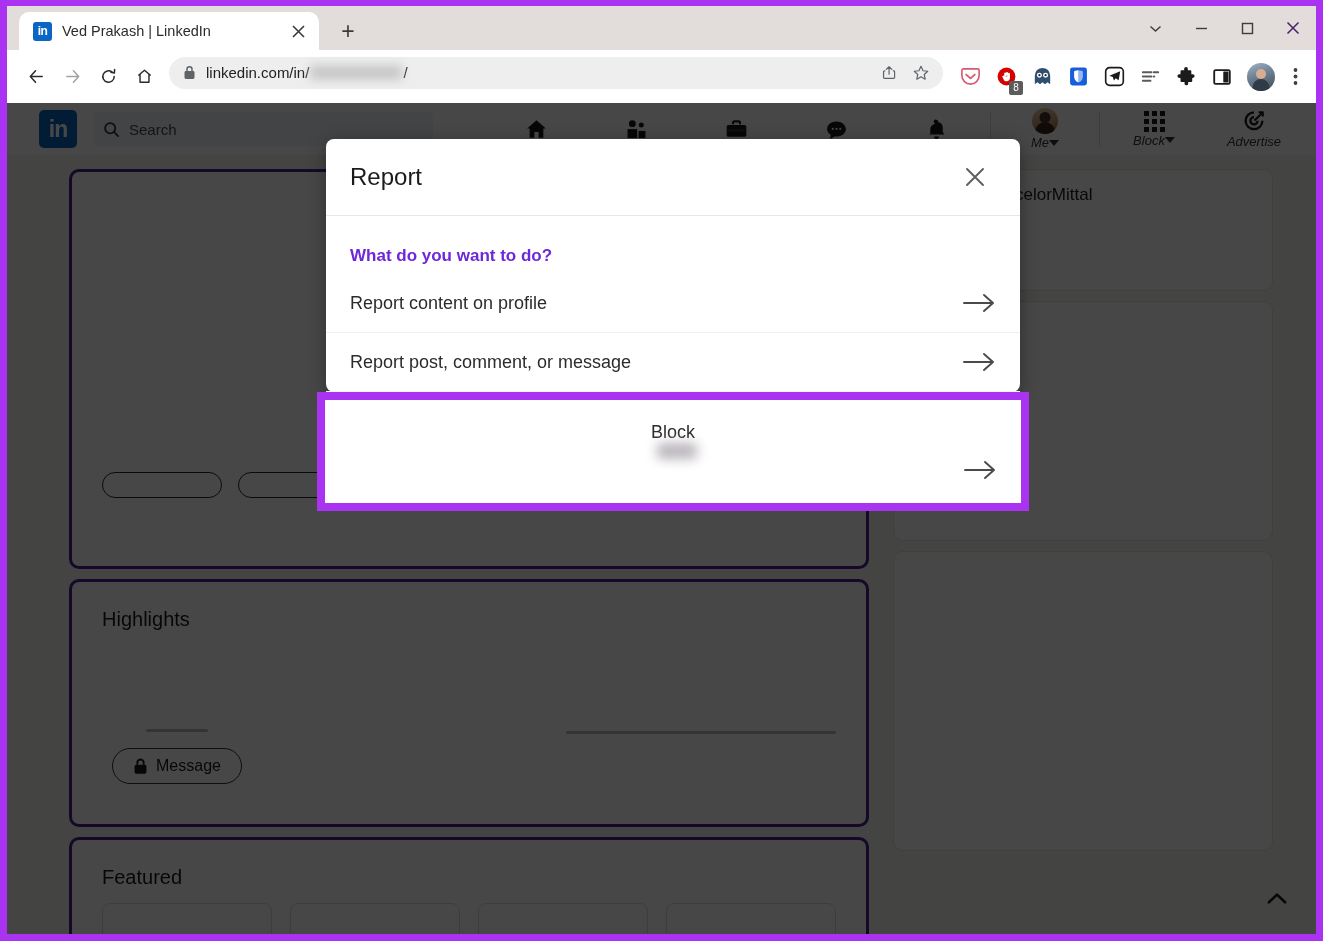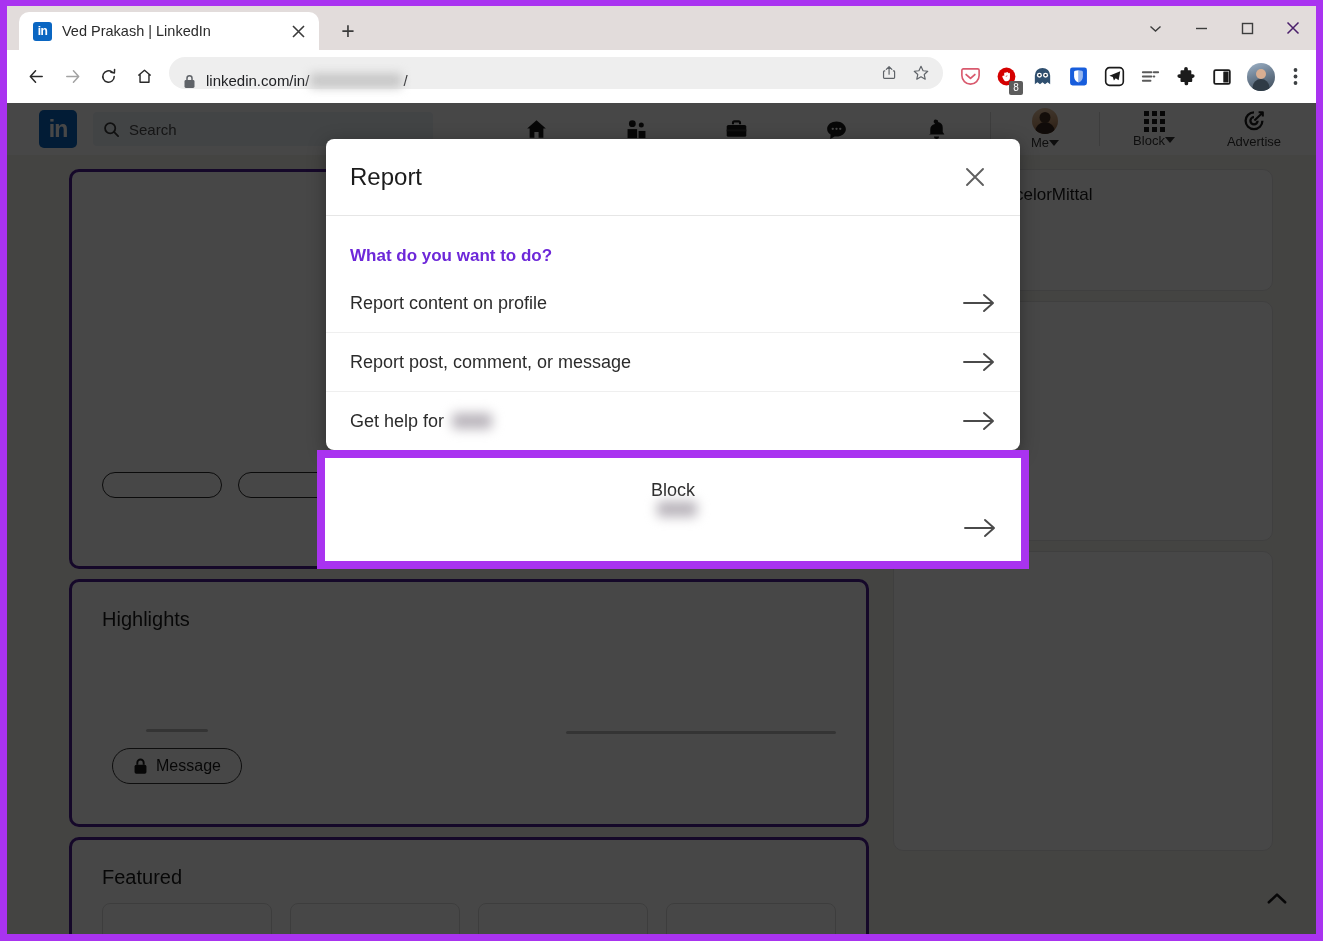--- a/index.html
+++ b/index.html
@@ -88,21 +88,21 @@
   .tbtn {
     width: 34px; height: 34px; flex: none;
     display: flex; align-items: center; justify-content: center;
     border-radius: 50%; color: #3c4043;
   }
   .tbtn.dim { color: #9aa0a6; }
   .omnibox {
     flex: 1 1 auto; height: 32px;
     background: #eeeeee;
     border-radius: 16px;
-    display: flex; align-items: flex-end;
+    display: flex; align-items: center;
     margin: 0 8px 8px 6px;
     padding: 0 6px 0 14px;
     position: relative;
     min-width: 0;
   }
   .lock { flex: none; margin-right: 10px; color: #5f6368; display:flex; }
   .url {
     font-size: 15px; color: #202124; white-space: nowrap;
     display: flex; align-items: center;
   }
@@ -180,21 +180,21 @@
   }
   .li-search span { font-size: 15px; color: #4b4b4b; }
   .li-navitems { margin-left: auto; display: flex; align-items: center; }
   .li-navitem {
     width: 100px; height: 52px;
     display: flex; flex-direction: column;
     align-items: center; justify-content: center;
     color: #1c1c1c; gap: 1px;
   }
   .li-navitem.lbl { width: 100px; }
-  .li-navitem .txt { font-size: 13px; color: #353535; display:flex; align-items:center; }
+  .li-navitem .txt { font-size: 13px; color: #353535; display:flex; align-items:center; font-style:italic;}
   .caret { width:0;height:0;border-left:5px solid transparent;border-right:5px solid transparent;border-top:6px solid #353535;display:inline-block;}
   .li-sep { width: 1px; height: 34px; background: #d9d9d9; margin: 0 4px; }
   .nav-avatar {
     width: 26px; height: 26px; border-radius: 50%;
     background: linear-gradient(170deg,#e8c9a8 0%, #c79a73 55%, #8a6042 100%);
     position: relative; overflow: hidden;
   }
   .nav-avatar::after{
     content:''; position:absolute; left:50%; bottom:0; transform:translateX(-50%);
     width:20px;height:12px;border-radius:10px 10px 0 0; background:#3b2a20;
@@ -628,29 +628,20 @@
 
       <div class="opt">
         <span>Report post, comment, or message</span>
         <span class="arrow">
           <svg width="34" height="22" viewBox="0 0 34 22">
                 <path d="M2 11 H30 M22 3 L31 11 L22 19" stroke="#4a4a4a" stroke-width="1.9" fill="none" stroke-linecap="round" stroke-linejoin="round"></path>
               </svg>
         </span>
       </div>
 
-      <div class="opt" style="border-bottom:none">
-        <span>Get help for</span>
-        <span class="blurname"></span>
-        <span class="arrow">
-          <svg width="34" height="22" viewBox="0 0 34 22">
-                <path d="M2 11 H30 M22 3 L31 11 L22 19" stroke="#4a4a4a" stroke-width="1.9" fill="none" stroke-linecap="round" stroke-linejoin="round"></path>
-              </svg>
-        </span>
-      </div>
 
       <div class="opt-highlight">
         <div class="opt">
           <span>Block</span>
           <span class="blurname"></span>
           <span class="arrow">
             <svg width="34" height="22" viewBox="0 0 34 22">
                   <path d="M2 11 H30 M22 3 L31 11 L22 19" stroke="#4a4a4a" stroke-width="1.9" fill="none" stroke-linecap="round" stroke-linejoin="round"></path>
                 </svg>
           </span>

